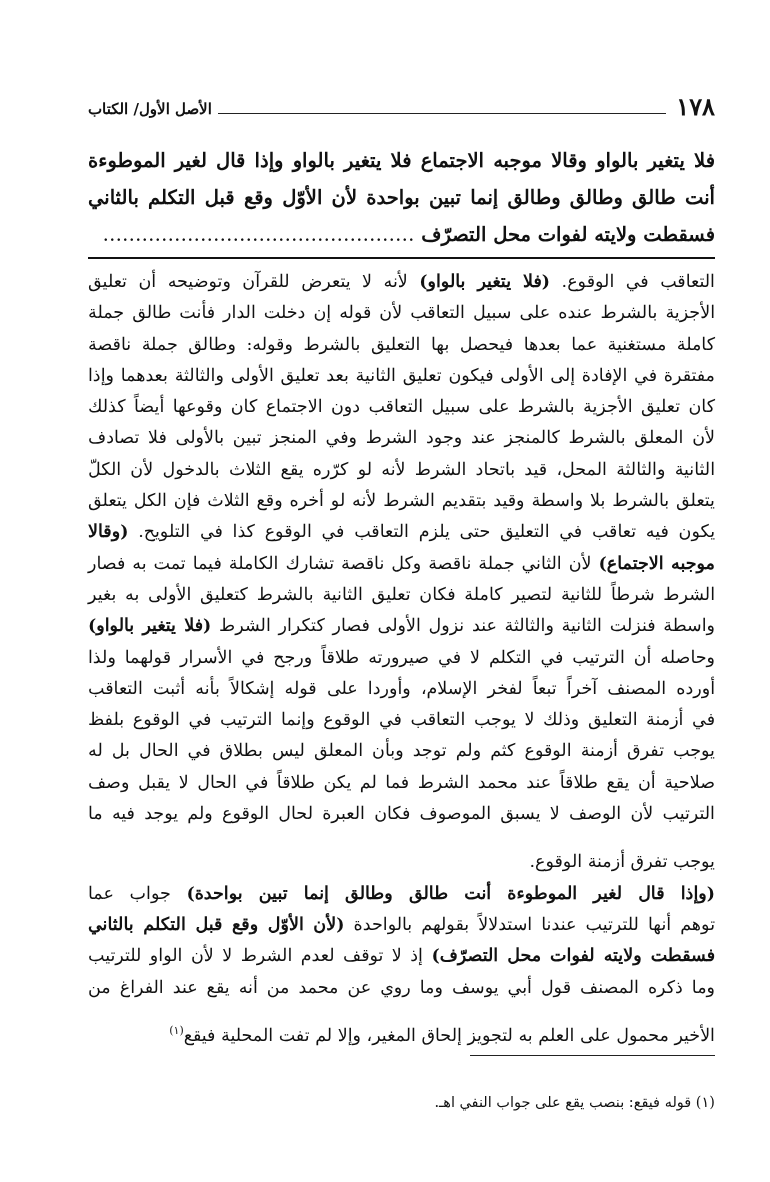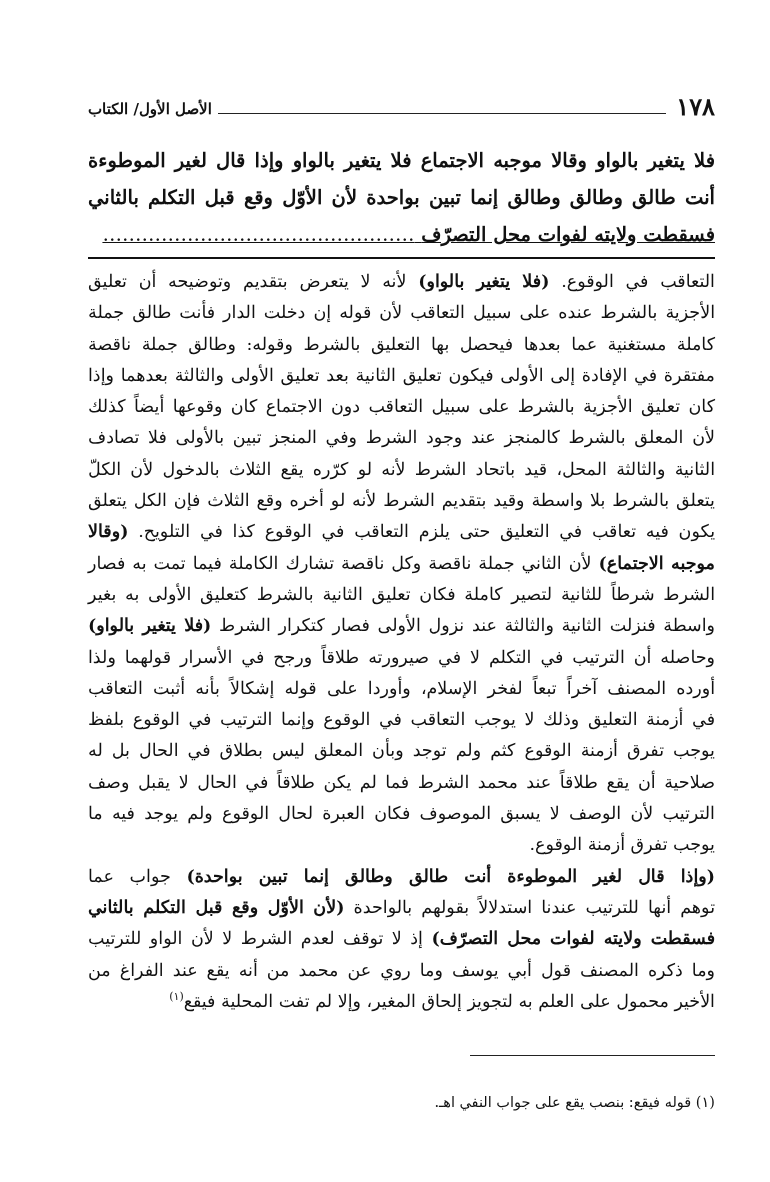--- a/index.html
+++ b/index.html
@@ -16,34 +16,34 @@
   .page-number { font-weight: bold; font-size: 24px; line-height: 26px; padding-left: 10px; }
   .header-rule { flex: 1; border-bottom: 1.5px solid #222; margin-bottom: 6px; }
   .running-title { font-weight: bold; font-size: 15px; line-height: 22px; padding-right: 6px; text-align: right; }
 
   .matn {
     position: absolute; left: 88px; right: 55px; top: 142px;
     direction: rtl; text-align: justify; text-align-last: right;
     font-size: 19.5px; line-height: 37px; font-weight: bold;
   }
   .matn .line { display: block; white-space: nowrap; text-align: justify; text-align-last: justify; }
-  .matn .line.last { text-align-last: right; text-decoration: underline; }
+  .matn .line.last { text-align-last: right; }
   .dots { letter-spacing: 1px; font-weight: normal; }
 
   .matn-rule {
     position: absolute; left: 88px; right: 55px; top: 257px;
     border-top: 2px solid #111;
   }
 
   .sharh {
     position: absolute; left: 88px; right: 55px; top: 266px;
     direction: rtl; font-size: 17.5px; line-height: 31.3px;
   }
   .sharh .line { display: block; white-space: nowrap; text-align: justify; text-align-last: justify; }
-  .sharh .line.last { text-align-last: right; }
+  .sharh .line.last { text-align-last: right; margin-top: 17px; }
   b { font-weight: bold; }
   sup { font-size: 11px; vertical-align: super; line-height: 0; }
 
   .footnote-rule {
     position: absolute; right: 55px; width: 245px; top: 1055px;
     border-top: 1.5px solid #222;
   }
   .footnote {
     position: absolute; left: 88px; right: 55px; top: 1062px;
     direction: rtl; font-size: 14.5px; line-height: 24px; margin-top: 28px;
@@ -62,21 +62,21 @@
 
   <div class="matn">
     <span class="line">فلا يتغير بالواو وقالا موجبه الاجتماع فلا يتغير بالواو وإذا قال لغير الموطوءة</span>
     <span class="line">أنت طالق وطالق وطالق إنما تبين بواحدة لأن الأوّل وقع قبل التكلم بالثاني</span>
     <span class="line last"><span>فسقطت ولايته لفوات محل التصرّف</span> <span class="dots">…………………………………………</span></span>
   </div>
 
   <div class="matn-rule"></div>
 
   <div class="sharh" id="sharh">
-      <span class="line"><span>التعاقب في الوقوع. </span><b>(فلا يتغير بالواو)</b><span> لأنه لا يتعرض بتقديم وتوضيحه أن تعليق</span></span>
+      <span class="line"><span>التعاقب في الوقوع. </span><b>(فلا يتغير بالواو)</b><span> لأنه لا يتعرض للقرآن وتوضيحه أن تعليق</span></span>
       <span class="line"><span>الأجزية بالشرط عنده على سبيل التعاقب لأن قوله إن دخلت الدار فأنت طالق جملة</span></span>
       <span class="line"><span>كاملة مستغنية عما بعدها فيحصل بها التعليق بالشرط وقوله: وطالق جملة ناقصة</span></span>
       <span class="line"><span>مفتقرة في الإفادة إلى الأولى فيكون تعليق الثانية بعد تعليق الأولى والثالثة بعدهما وإذا</span></span>
       <span class="line"><span>كان تعليق الأجزية بالشرط على سبيل التعاقب دون الاجتماع كان وقوعها أيضاً كذلك</span></span>
       <span class="line"><span>لأن المعلق بالشرط كالمنجز عند وجود الشرط وفي المنجز تبين بالأولى فلا تصادف</span></span>
       <span class="line"><span>الثانية والثالثة المحل، قيد باتحاد الشرط لأنه لو كرّره يقع الثلاث بالدخول لأن الكلّ</span></span>
       <span class="line"><span>يتعلق بالشرط بلا واسطة وقيد بتقديم الشرط لأنه لو أخره وقع الثلاث فإن الكل يتعلق</span></span>
       <span class="line"><span>يكون فيه تعاقب في التعليق حتى يلزم التعاقب في الوقوع كذا في التلويح. </span><b>(وقالا</b></span>
       <span class="line"><b>موجبه الاجتماع)</b><span> لأن الثاني جملة ناقصة وكل ناقصة تشارك الكاملة فيما تمت به فصار</span></span>
       <span class="line"><span>الشرط شرطاً للثانية لتصير كاملة فكان تعليق الثانية بالشرط كتعليق الأولى به بغير</span></span>

